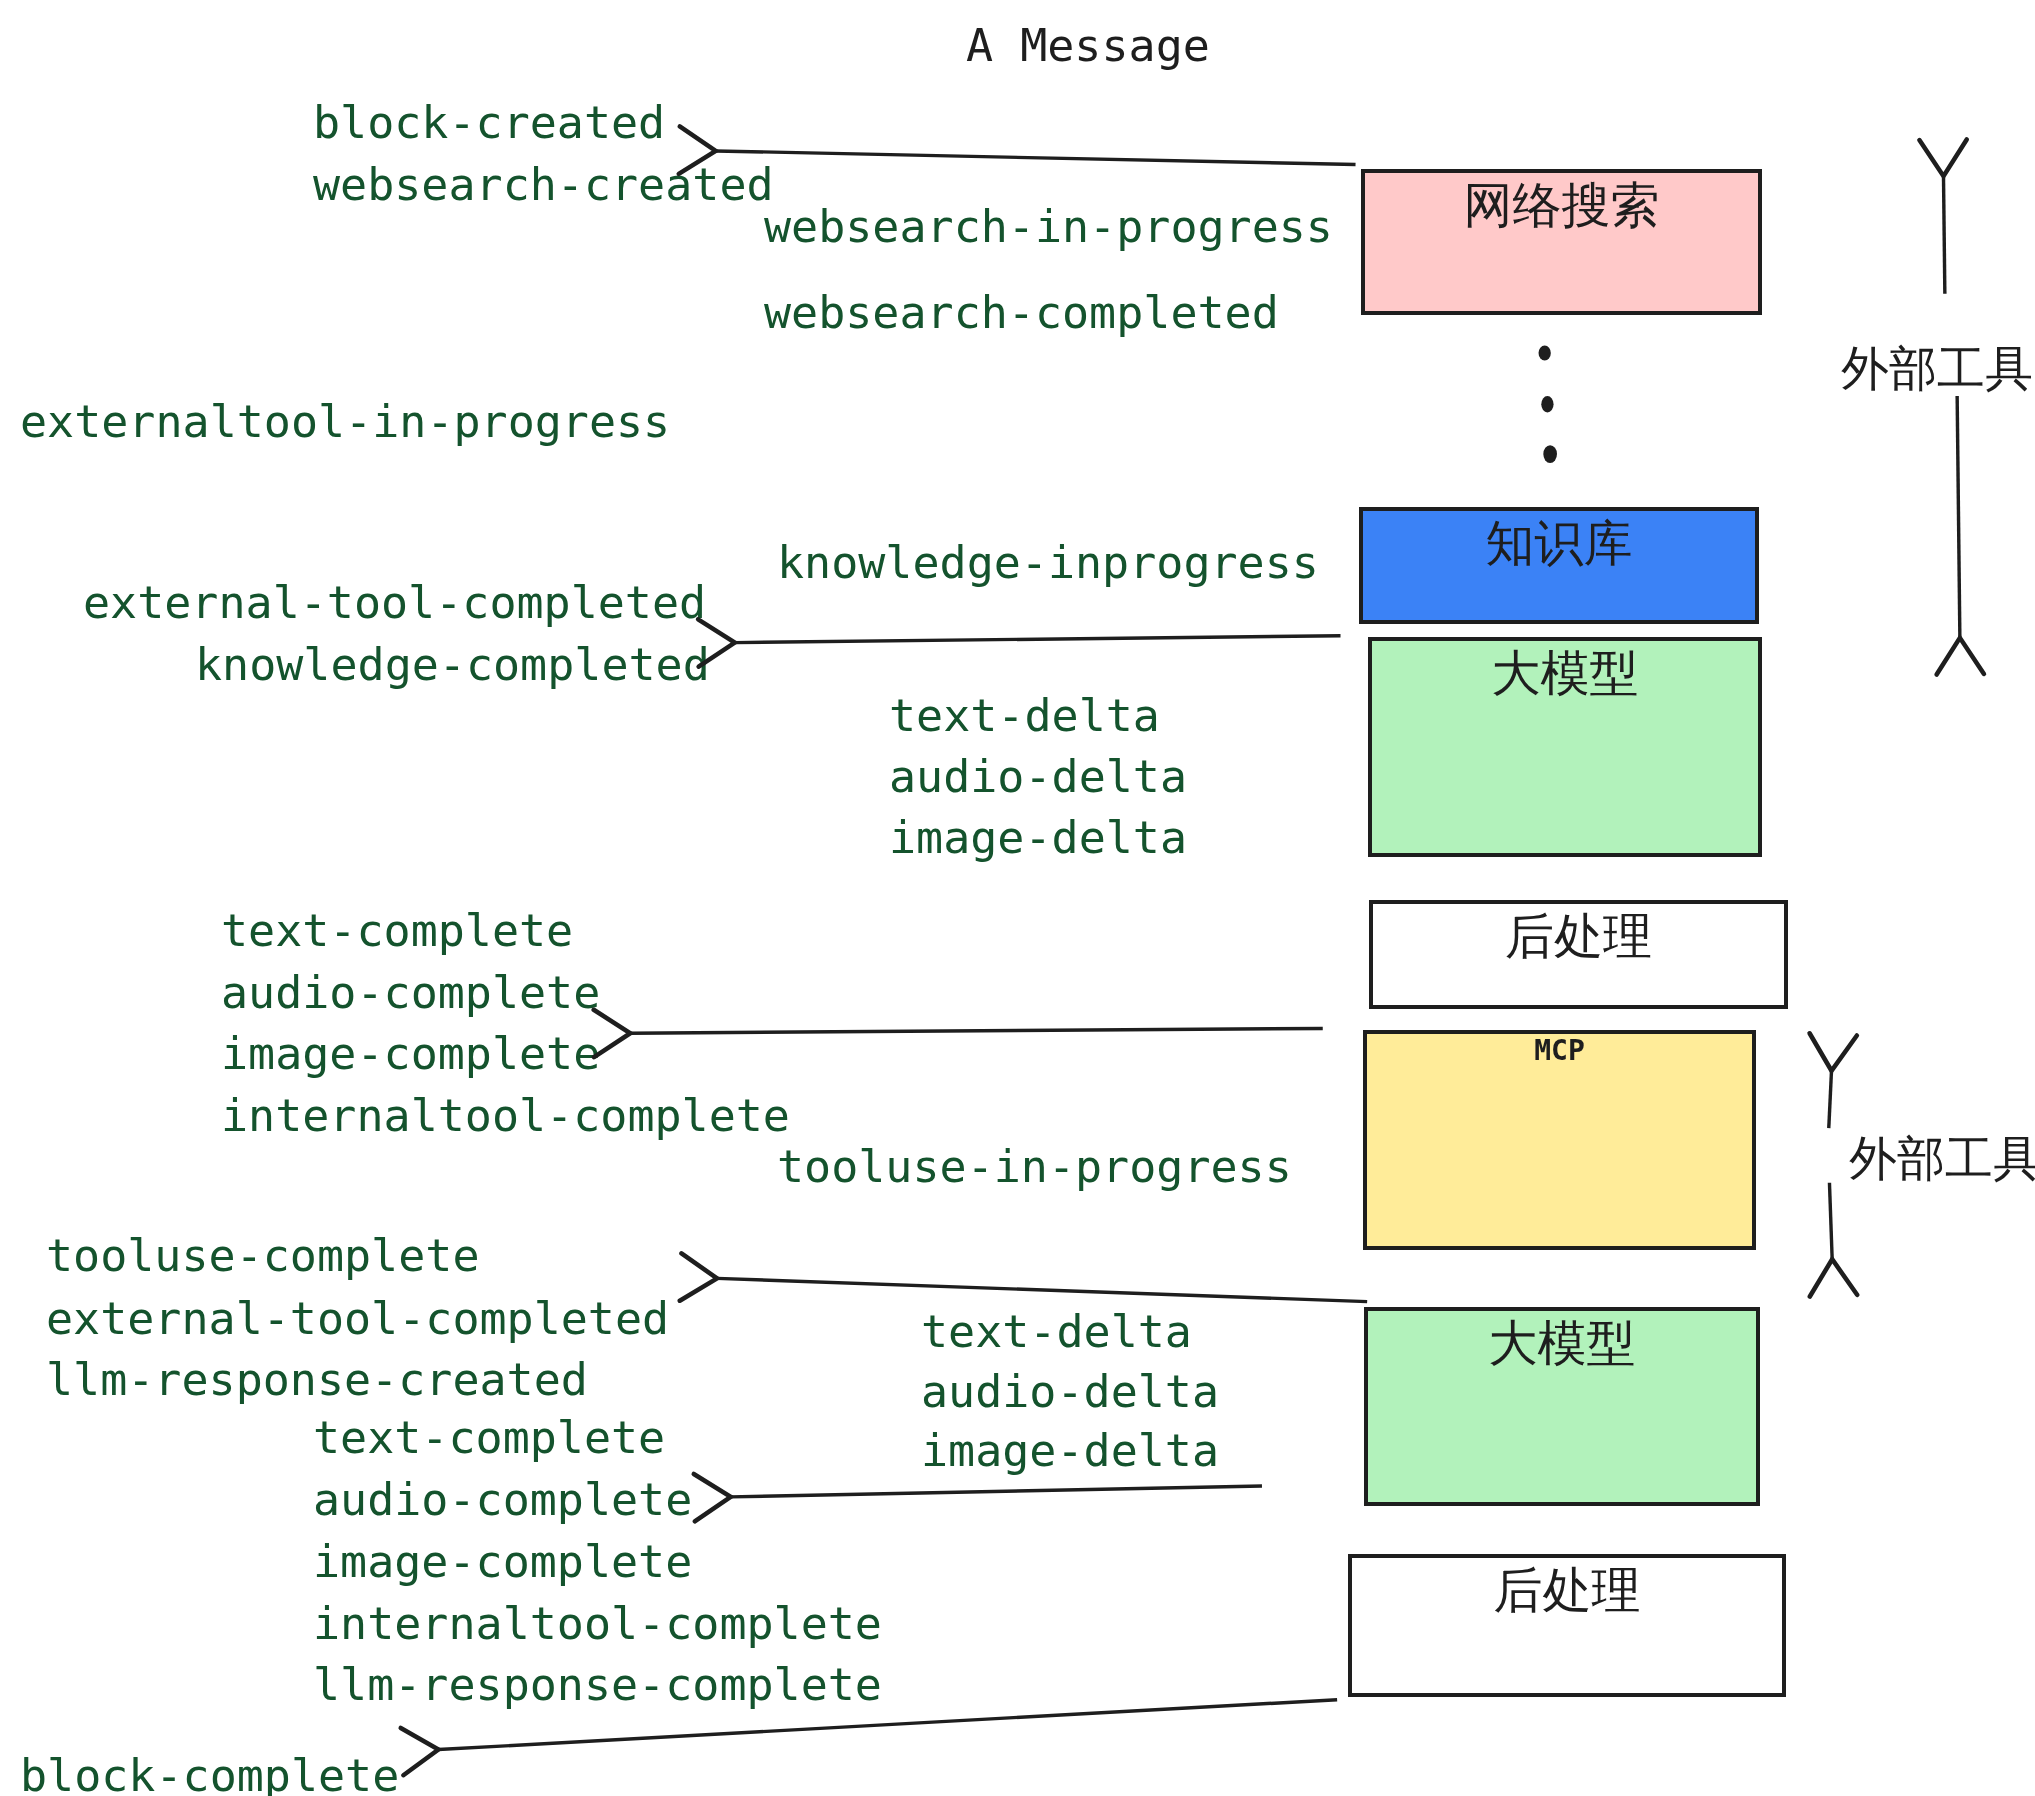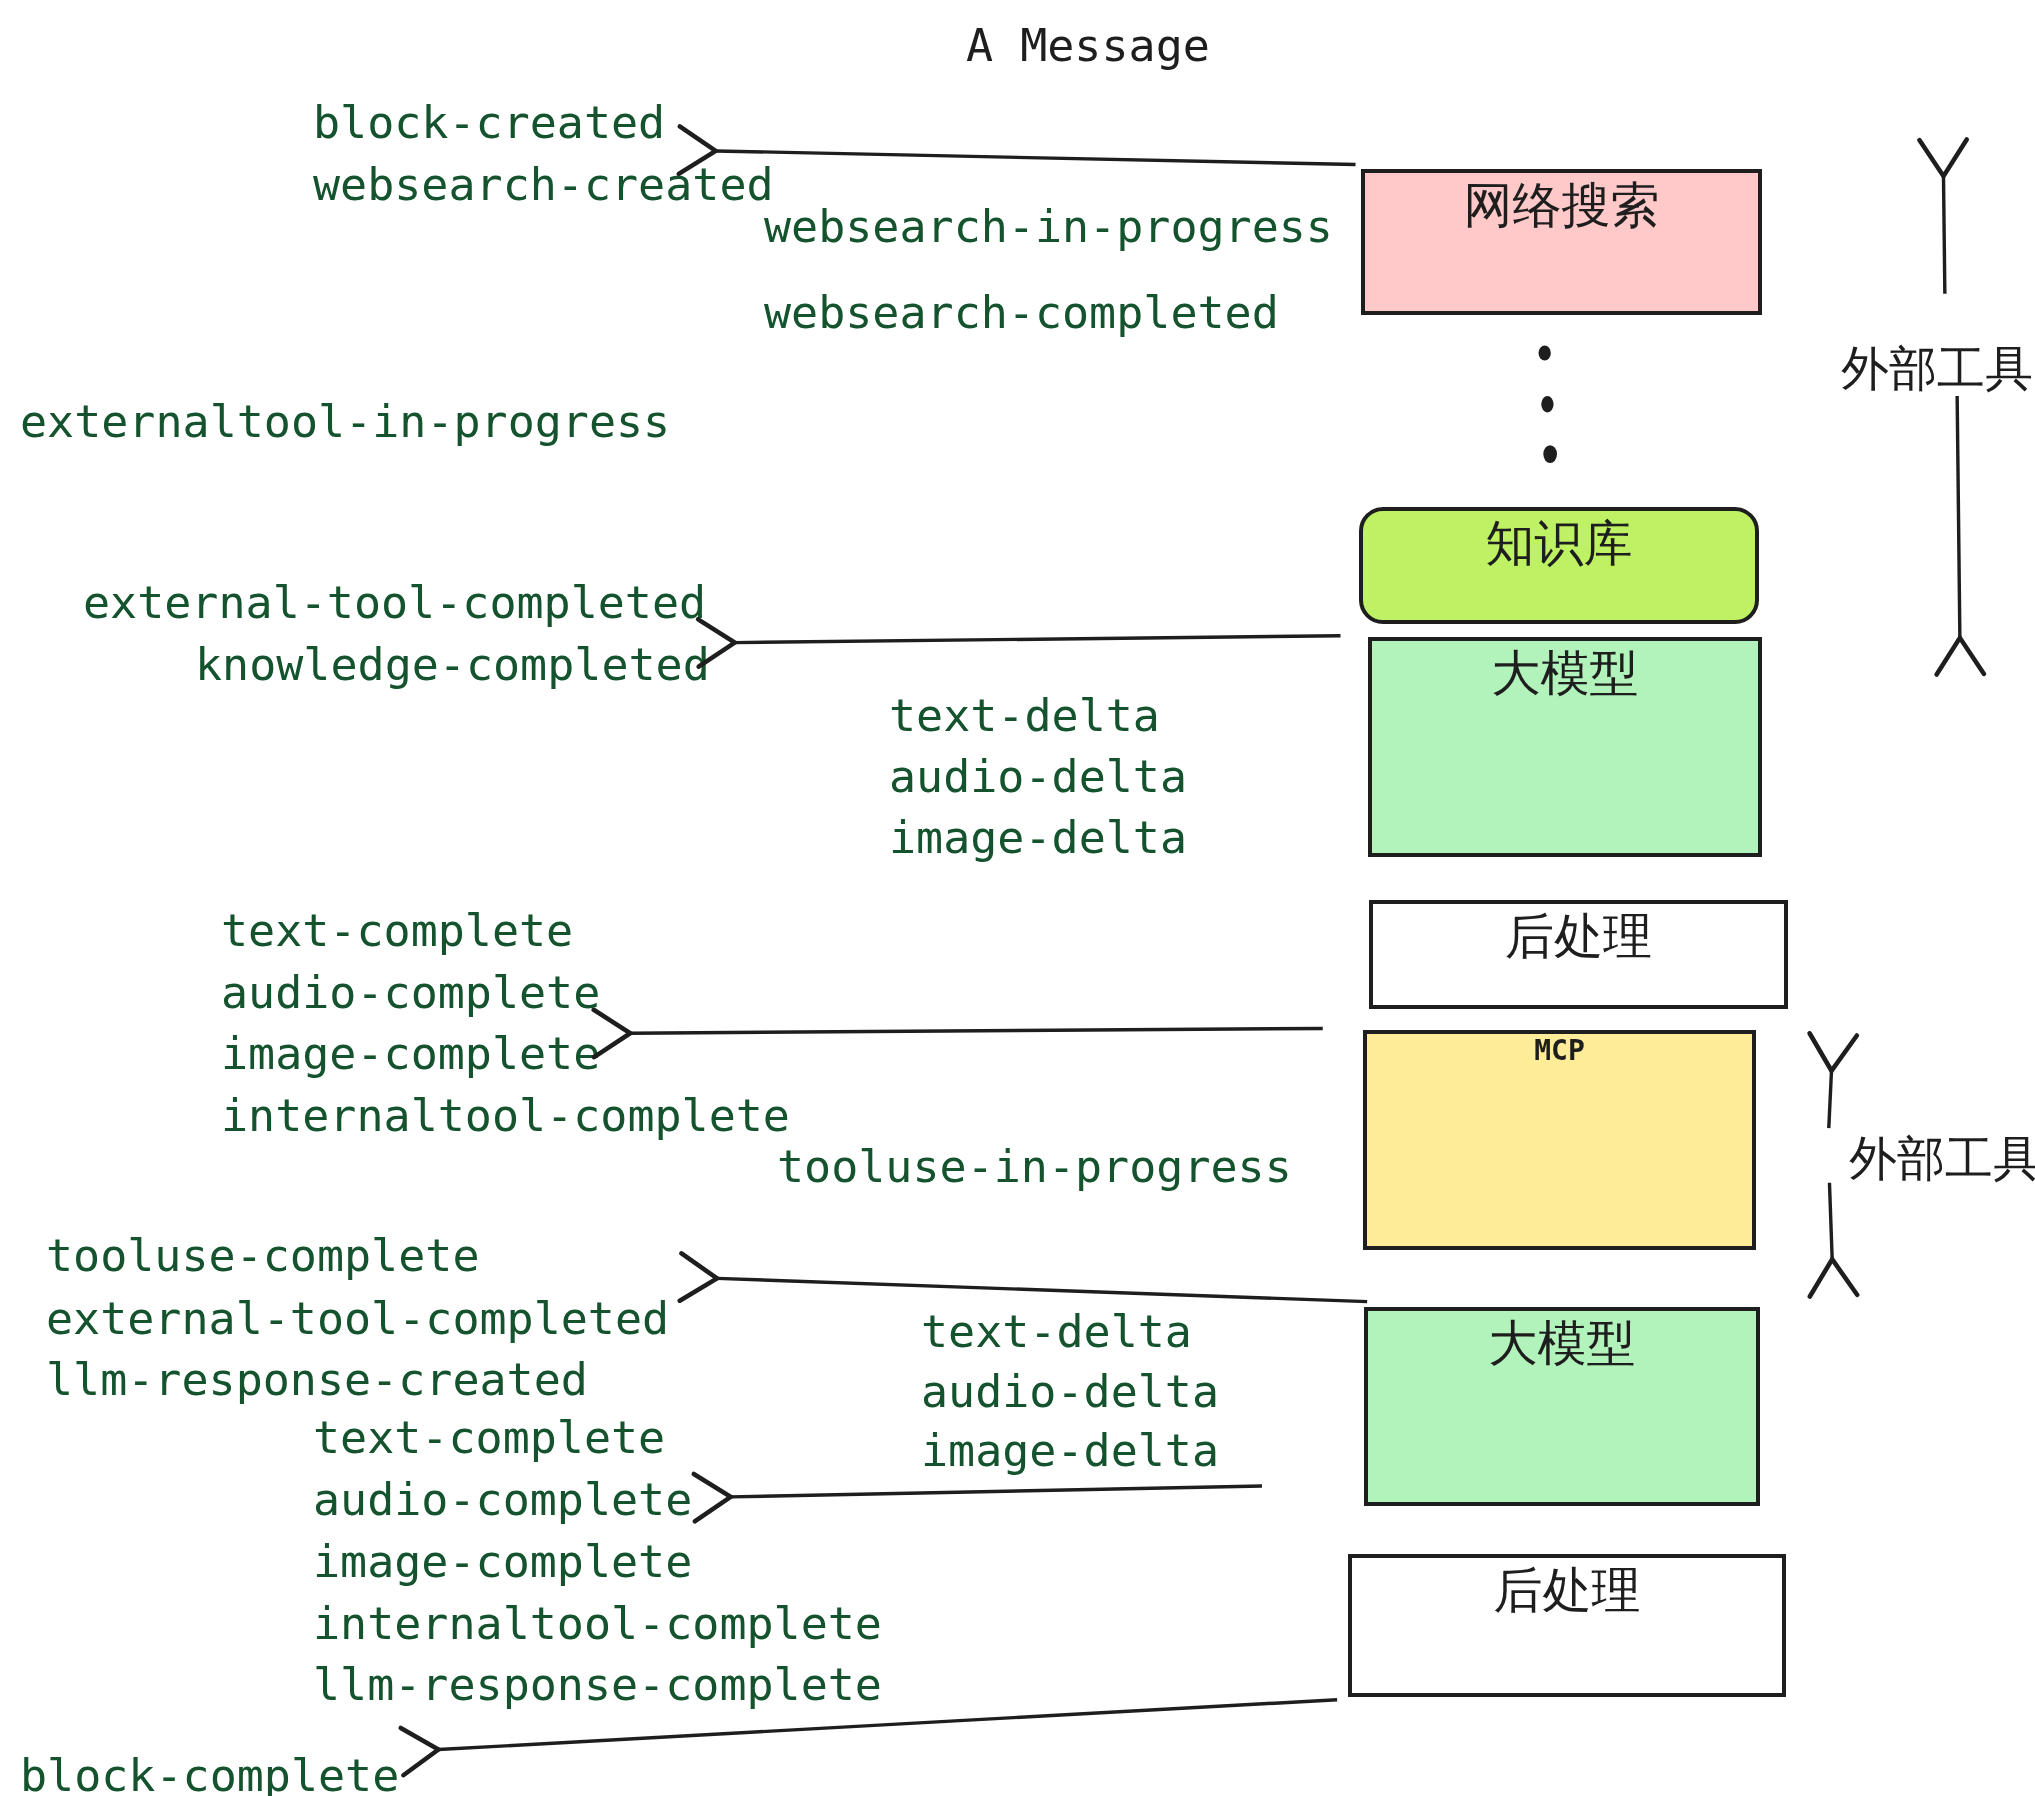--- a/index.html
+++ b/index.html
@@ -49,20 +49,21 @@
 
 <div id="canvas">
 
   <div class="title">A Message</div>
 
   <div class="ev" style="left:313px;top:98px">block-created</div>
   <div class="ev" style="left:313px;top:160px">websearch-created</div>
   <div class="ev" style="left:764px;top:202px">websearch-in-progress</div>
   <div class="ev" style="left:764px;top:288px">websearch-completed</div>
   <div class="ev" style="left:20px;top:397px">externaltool-in-progress</div>
+  <div class="ev" style="left:777px;top:538px">knowledge-inprogress</div>
   <div class="ev" style="left:83px;top:578px">external-tool-completed</div>
   <div class="ev" style="left:195px;top:640px">knowledge-completed</div>
   <div class="ev" style="left:889px;top:691px">text-delta</div>
   <div class="ev" style="left:889px;top:752px">audio-delta</div>
   <div class="ev" style="left:889px;top:813px">image-delta</div>
   <div class="ev" style="left:221px;top:906px">text-complete</div>
   <div class="ev" style="left:221px;top:968px">audio-complete</div>
   <div class="ev" style="left:221px;top:1029px">image-complete</div>
   <div class="ev" style="left:221px;top:1091px">internaltool-complete</div>
   <div class="ev" style="left:46px;top:1231px">tooluse-complete</div>
@@ -75,21 +76,21 @@
   <div class="ev" style="left:313px;top:1413px">text-complete</div>
   <div class="ev" style="left:313px;top:1475px">audio-complete</div>
   <div class="ev" style="left:313px;top:1537px">image-complete</div>
   <div class="ev" style="left:313px;top:1599px">internaltool-complete</div>
   <div class="ev" style="left:313px;top:1660px">llm-response-complete</div>
   <div class="ev" style="left:20px;top:1751px">block-complete</div>
 
   <div class="node" style="left: 1361px; top: 169px; width: 401px; height: 146px; background: rgb(255, 201, 201);">
     <span>网络搜索</span>
   </div>
-  <div class="node" style="left: 1359px; top: 507px; width: 400px; height: 117px; background: #bef264; border-radius: 24px;">
+  <div class="node" style="left: 1359px; top: 507px; width: 400px; height: 117px; background: #3b82f6;">
     <span>知识库</span>
   </div>
   <div class="node" style="left: 1368px; top: 637px; width: 394px; height: 220px; background: rgb(178, 242, 187);">
     <span>大模型</span>
   </div>
   <div class="node" style="left: 1369px; top: 900px; width: 419px; height: 109px; background: rgb(255, 255, 255);">
     <span>后处理</span>
   </div>
   <div class="node mono" style="left: 1363px; top: 1030px; width: 393px; height: 220px; background: rgb(255, 236, 153);">
     <span>MCP</span>

